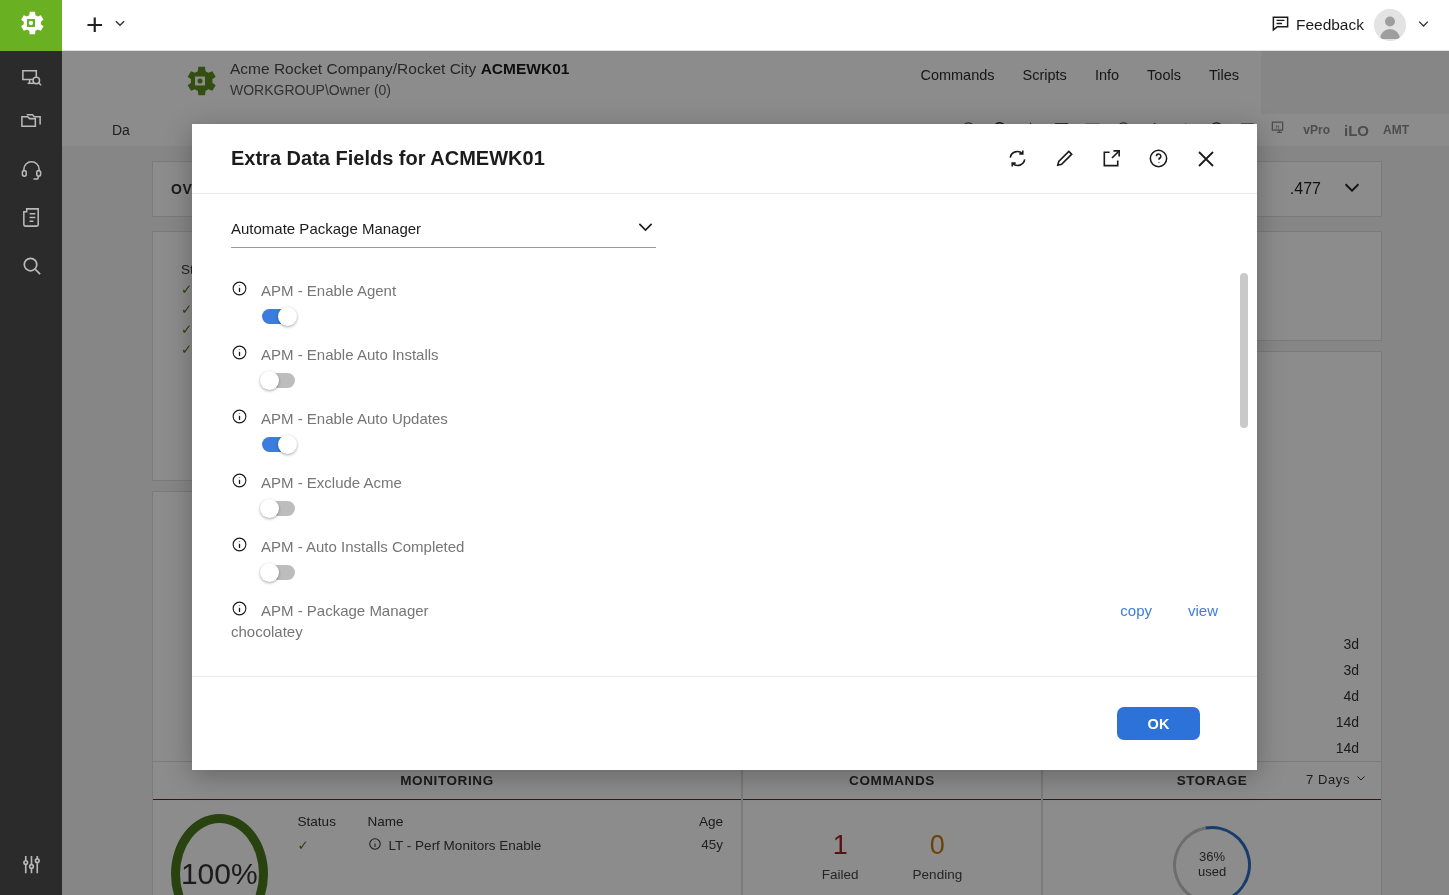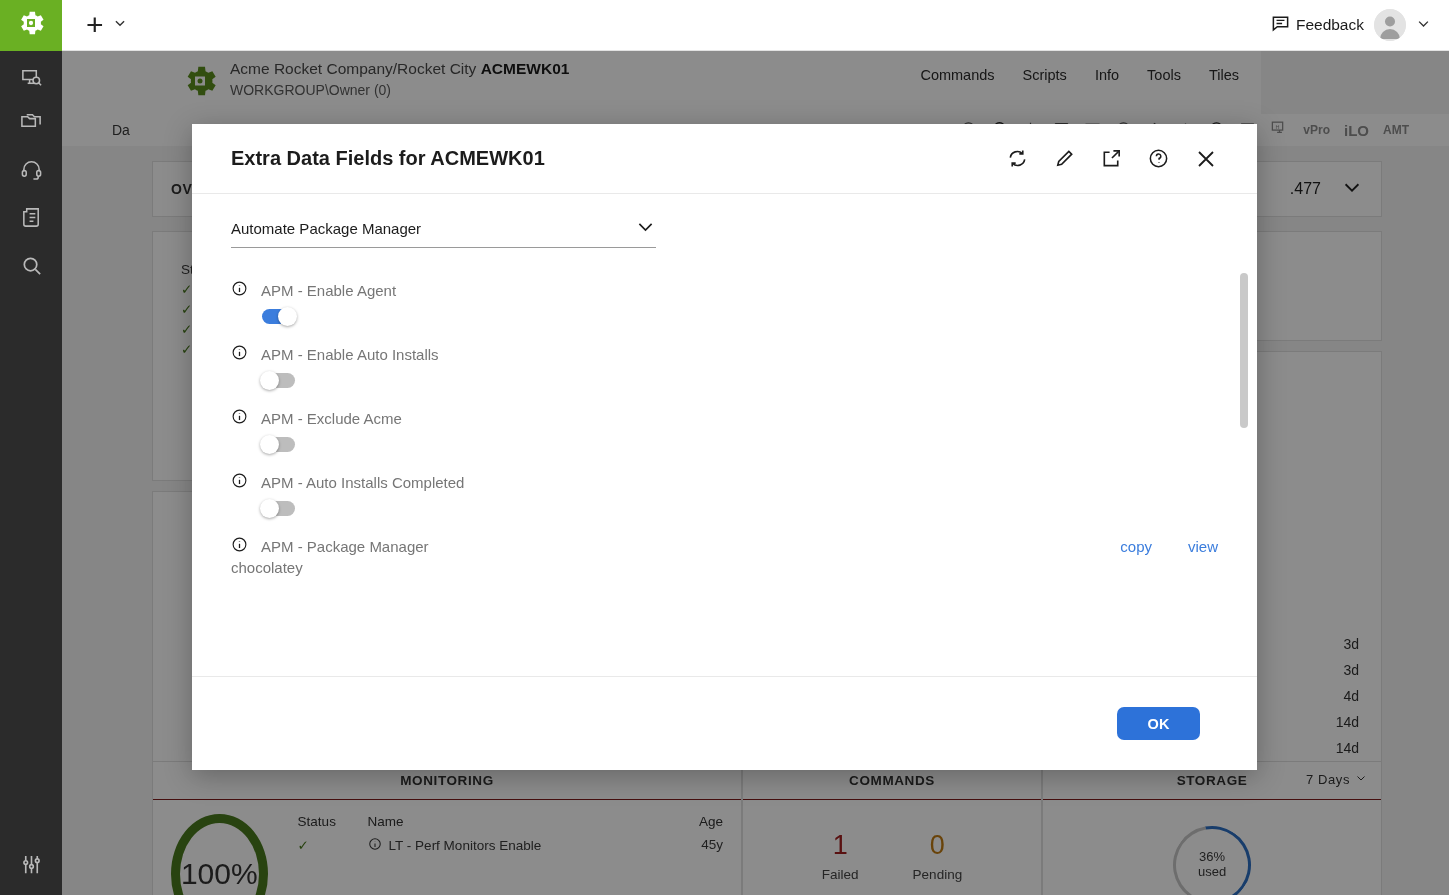--- a/index.html
+++ b/index.html
@@ -544,62 +544,77 @@
                 <path d="M12 7.3v.7" stroke-width="2"></path>
               </svg>
           </span>
           <span class="field-label">APM - Enable Auto Installs</span>
         </div>
         <div class="switch off">
             <div class="knob"></div>
           </div>
       </div>
 
-
       <div class="field">
         <div class="field-head">
           <span class="info-ico">
             <svg width="17" height="17" viewBox="0 0 24 24" fill="none" stroke="#1c1c1c" stroke-width="1.6">
                 <circle cx="12" cy="12" r="9"></circle>
                 <path d="M12 11v6" stroke-width="1.8"></path>
                 <path d="M12 7.3v.7" stroke-width="2"></path>
               </svg>
           </span>
-          <span class="field-label">APM - Exclude Acme</span>
-        </div>
-        <div class="switch off">
+          <span class="field-label">APM - Enable Auto Updates</span>
+        </div>
+        <div class="switch on">
             <div class="knob"></div>
           </div>
       </div>
 
       <div class="field">
         <div class="field-head">
           <span class="info-ico">
             <svg width="17" height="17" viewBox="0 0 24 24" fill="none" stroke="#1c1c1c" stroke-width="1.6">
                 <circle cx="12" cy="12" r="9"></circle>
                 <path d="M12 11v6" stroke-width="1.8"></path>
                 <path d="M12 7.3v.7" stroke-width="2"></path>
               </svg>
           </span>
-          <span class="field-label">APM - Auto Installs Completed</span>
+          <span class="field-label">APM - Exclude Acme</span>
         </div>
         <div class="switch off">
             <div class="knob"></div>
           </div>
       </div>
 
       <div class="field">
         <div class="field-head">
           <span class="info-ico">
             <svg width="17" height="17" viewBox="0 0 24 24" fill="none" stroke="#1c1c1c" stroke-width="1.6">
                 <circle cx="12" cy="12" r="9"></circle>
                 <path d="M12 11v6" stroke-width="1.8"></path>
                 <path d="M12 7.3v.7" stroke-width="2"></path>
               </svg>
           </span>
+          <span class="field-label">APM - Auto Installs Completed</span>
+        </div>
+        <div class="switch off">
+            <div class="knob"></div>
+          </div>
+      </div>
+
+      <div class="field">
+        <div class="field-head">
+          <span class="info-ico">
+            <svg width="17" height="17" viewBox="0 0 24 24" fill="none" stroke="#1c1c1c" stroke-width="1.6">
+                <circle cx="12" cy="12" r="9"></circle>
+                <path d="M12 11v6" stroke-width="1.8"></path>
+                <path d="M12 7.3v.7" stroke-width="2"></path>
+              </svg>
+          </span>
           <span class="field-label">APM - Package Manager</span>
           <span class="field-links">
             <span class="lnk">copy</span>
             <span class="lnk">view</span>
           </span>
         </div>
         <div class="field-value">chocolatey</div>
       </div>
 
       <div class="vscroll">

